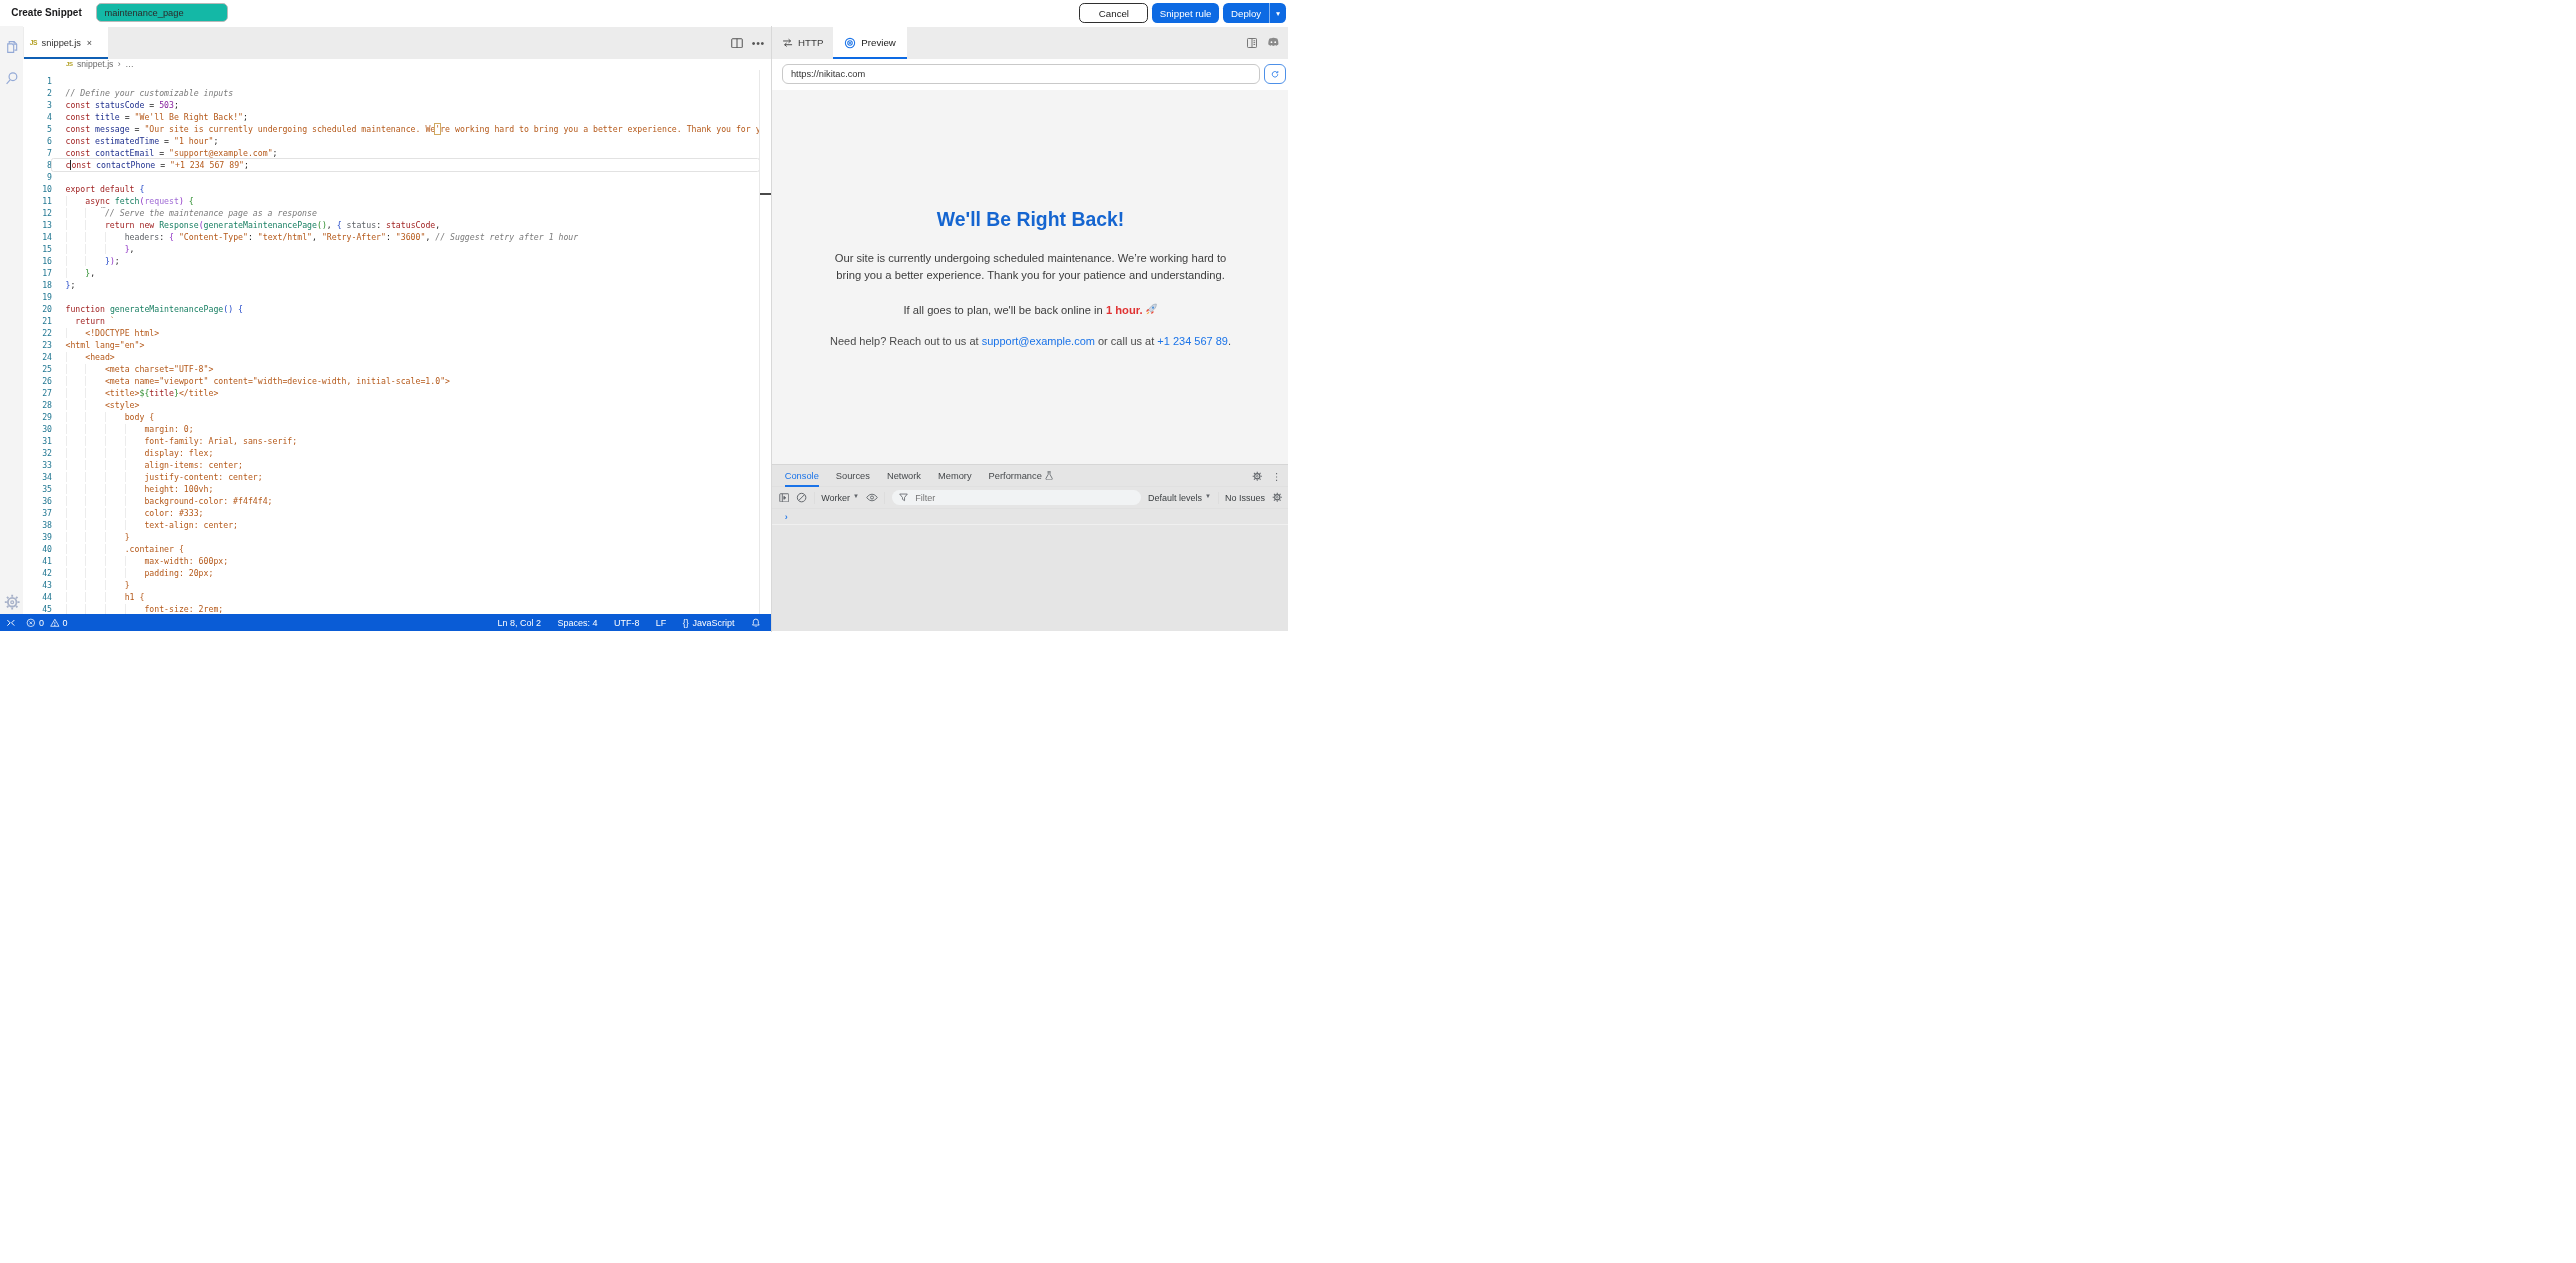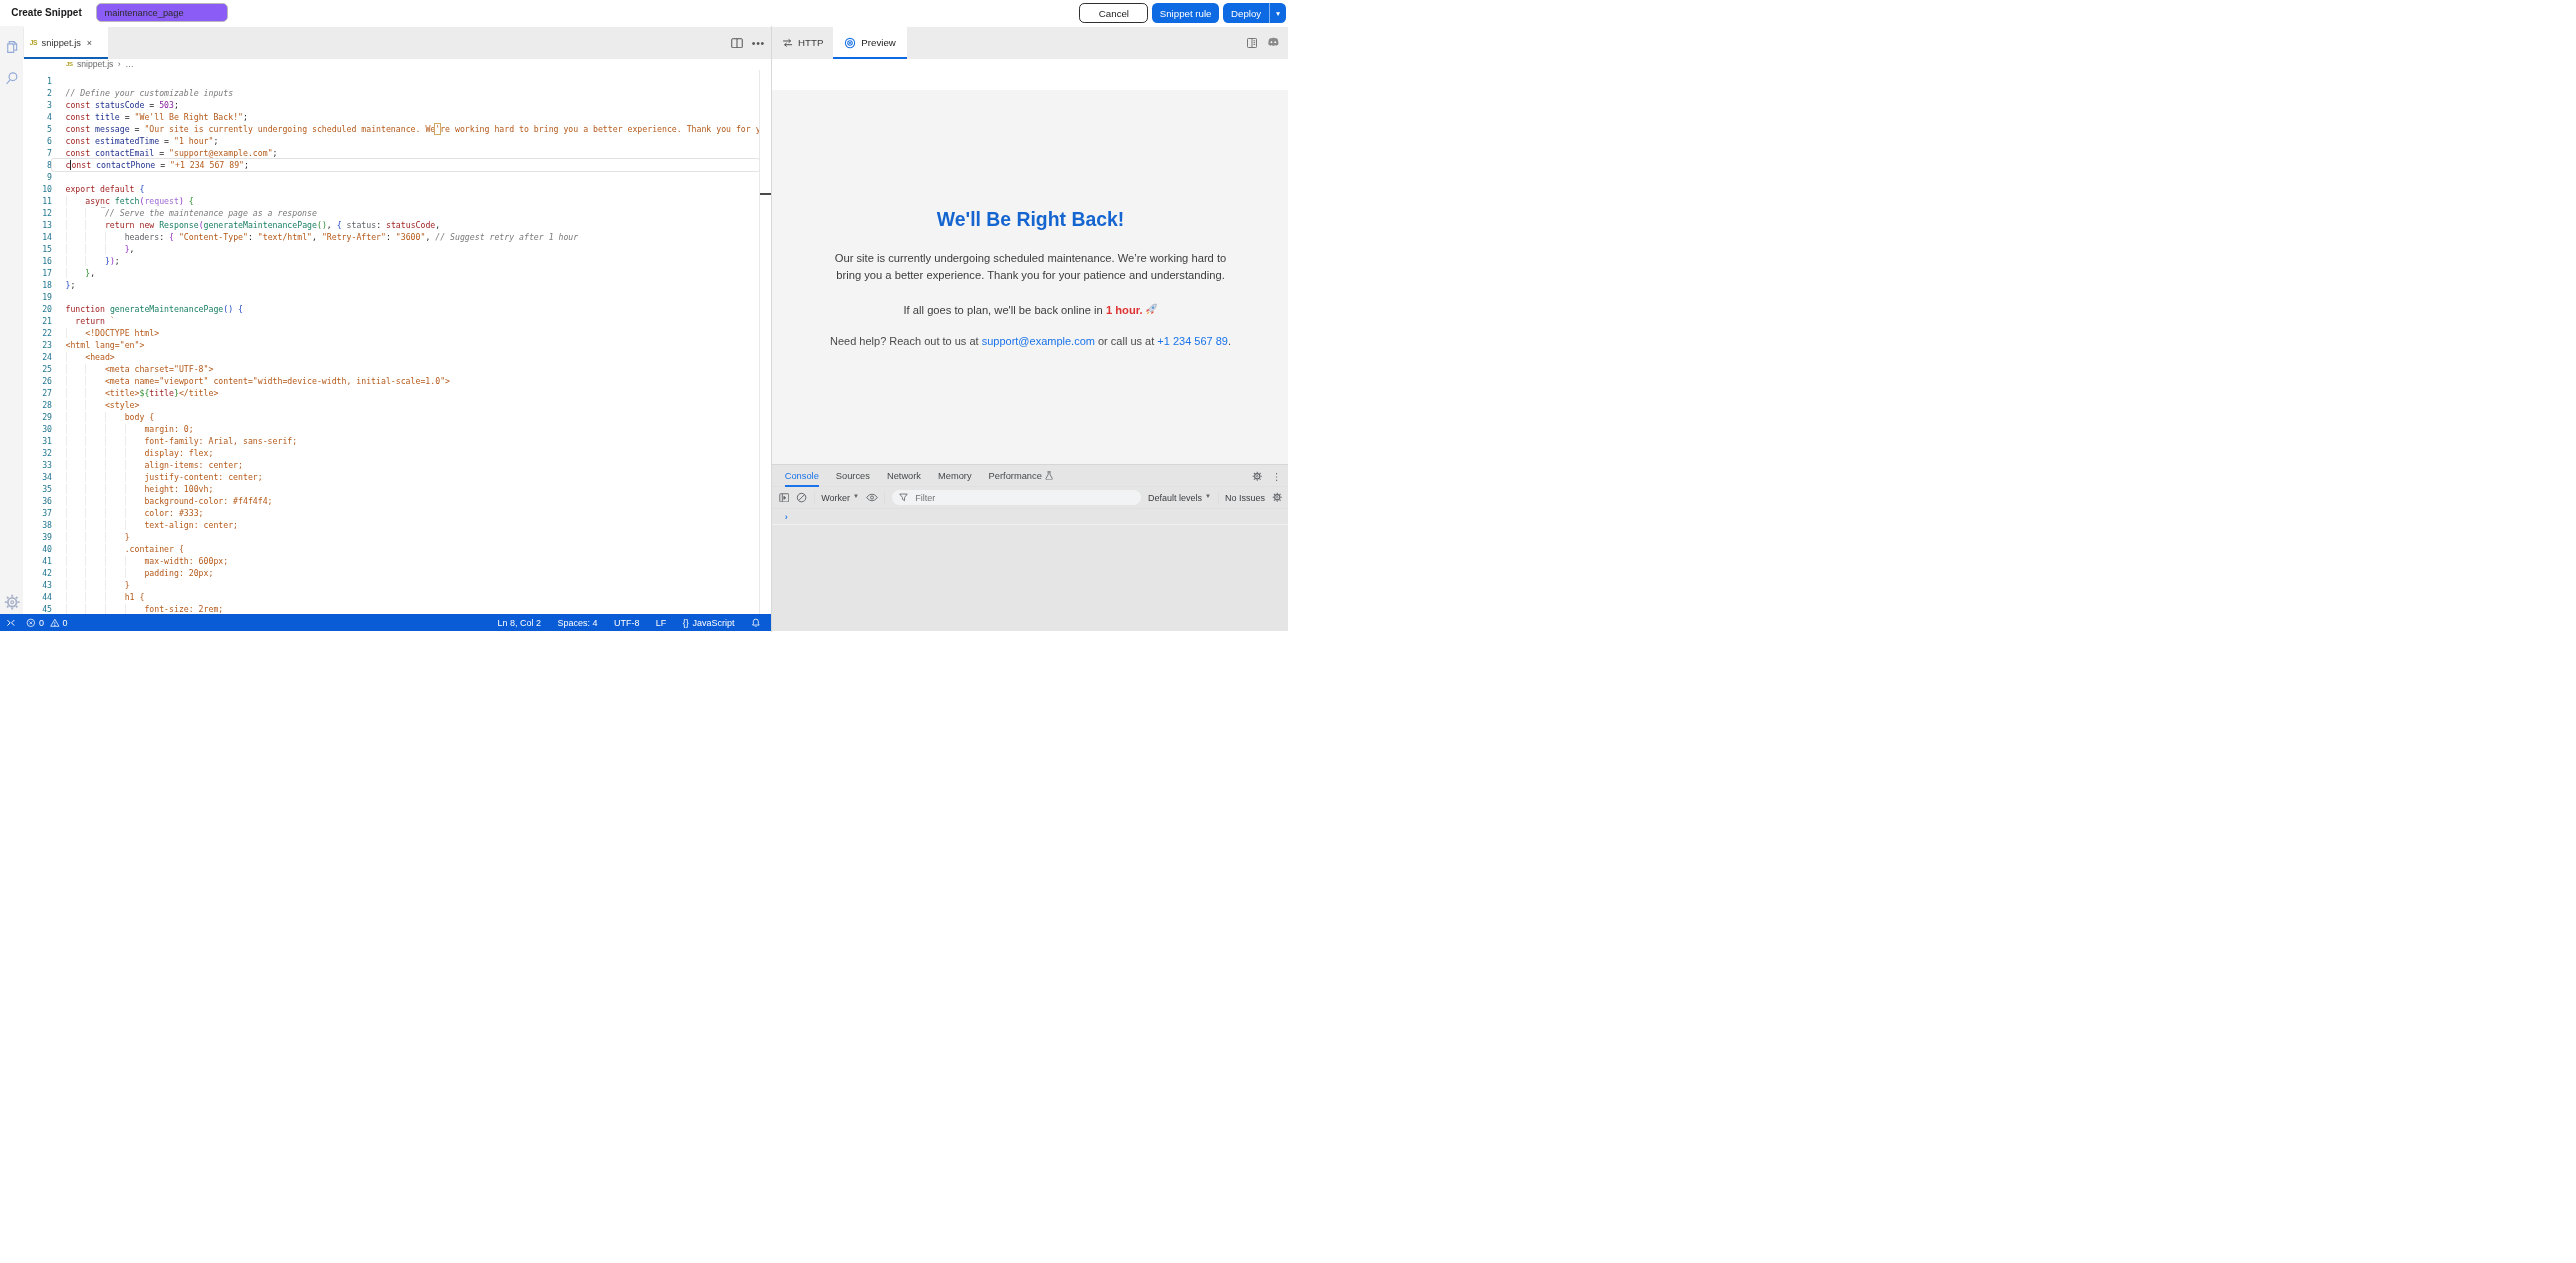--- a/index.html
+++ b/index.html
@@ -4,21 +4,21 @@
 <style>
   *{box-sizing:border-box}
   html,body{margin:0;padding:0;background:#fff}
   .app{position:relative;width:1288px;height:632px;background:#fff;overflow:hidden;
        font-family:"Liberation Sans",sans-serif;color:#1b1b1b}
 
   
   .topbar{position:absolute;left:0;top:0;width:1288px;height:26px;background:#fff;z-index:5}
   .app-title{position:absolute;left:11.2px;top:0;height:26px;line-height:26px;font-size:10px;font-weight:bold;color:#18181a}
   .name-input{position:absolute;left:96px;top:3px;width:132px;height:19.4px;border:0.7px solid #b9b9b9;border-radius:5.2px;
-              padding:0 7.5px;font-size:9.3px;color:#2b2b2b;font-family:"Liberation Sans",sans-serif;outline:none;background:#8b5cf6}
+              padding:0 7.5px;font-size:9.3px;color:#2b2b2b;font-family:"Liberation Sans",sans-serif;outline:none;background:#14b8a6}
   .topbar-actions{position:absolute;right:2.2px;top:3px;display:flex;gap:3.7px;height:20px}
   .btn{height:20px;border-radius:5.2px;font-size:9.7px;display:flex;align-items:center;justify-content:center;cursor:pointer;
        font-family:"Liberation Sans",sans-serif}
   .btn-cancel{width:69px;background:#fff;border:0.7px solid #2f2f2f;color:#202020}
   .btn-blue{background:var(--accent-button,#0d6ae3);color:#fff;border:none}
   .btn-snippet-rule{width:67px}
   .btn-deploy{width:63px;padding:0}
   .btn-deploy .dep-main{flex:1;text-align:center}
   .btn-deploy .dep-caret{width:16.4px;height:100%;display:flex;align-items:center;justify-content:center;
         border-left:0.7px solid rgba(255,255,255,.5);font-size:6.7px}
@@ -318,20 +318,29 @@
         <span class="icon">
           <svg width="12.7" height="11.2" viewBox="0 0 17 15" fill="none">
             <path d="M3 2.5C5 1.3 8.5 1 8.5 1s3.5.3 5.5 1.5c1 2.2 1.5 5 1.2 7.5-1.4 1.2-3.2 1.8-3.2 1.8l-.7-1.2-2.8 1.4-2.8-1.4-.7 1.2s-1.8-.6-3.2-1.8C1.5 7.5 2 4.7 3 2.5z" fill="#8a8a8a"></path>
             <circle cx="6" cy="7" r="1.2" fill="#fff"></circle>
               <circle cx="11" cy="7" r="1.2" fill="#fff"></circle>
           </svg>
         </span>
       </div>
     </div>
 
+    <div class="urlrow">
+      <input class="url-input" value="https://nikitac.com" style="">
+      <button class="refresh-btn">
+        <svg width="10.5" height="10.5" viewBox="0 0 14 14" fill="none" stroke="currentColor" stroke-width="1.5">
+          <path d="M11.8 7A4.8 4.8 0 1 1 10 3.3"></path>
+            <path d="M11.9 1.4v3h-3"></path>
+        </svg>
+      </button>
+    </div>
 
     <div class="viewport">
       <div class="mpage">
         <h1>We'll Be Right Back!</h1>
         <p class="msg">Our site is currently undergoing scheduled maintenance. We’re working hard to bring you a better experience. Thank you for your patience and understanding.</p>
         <p class="eta"><span>If all goes to plan, we'll be back online in </span><b>1 hour.</b><span class="icon rocket"><svg width="12.7" height="12.7" viewBox="0 0 24 24">
                 <path d="M13.5 4.5C16.5 2 21.5 2 21.5 2s0 5-2.5 8l-7.5 7.5-5-5L13.5 4.5z" fill="#cfd8e3" stroke="#8796a8" stroke-width="1"></path>
                 <circle cx="15.2" cy="8.8" r="2" fill="#4a90d9"></circle>
                 <path d="M7.5 11.5l-3.5 1-2 4 4.5-1" fill="#e74c3c"></path>
                 <path d="M12.5 16.5l-1 4.5 4-2 1-3.5" fill="#e74c3c"></path>

